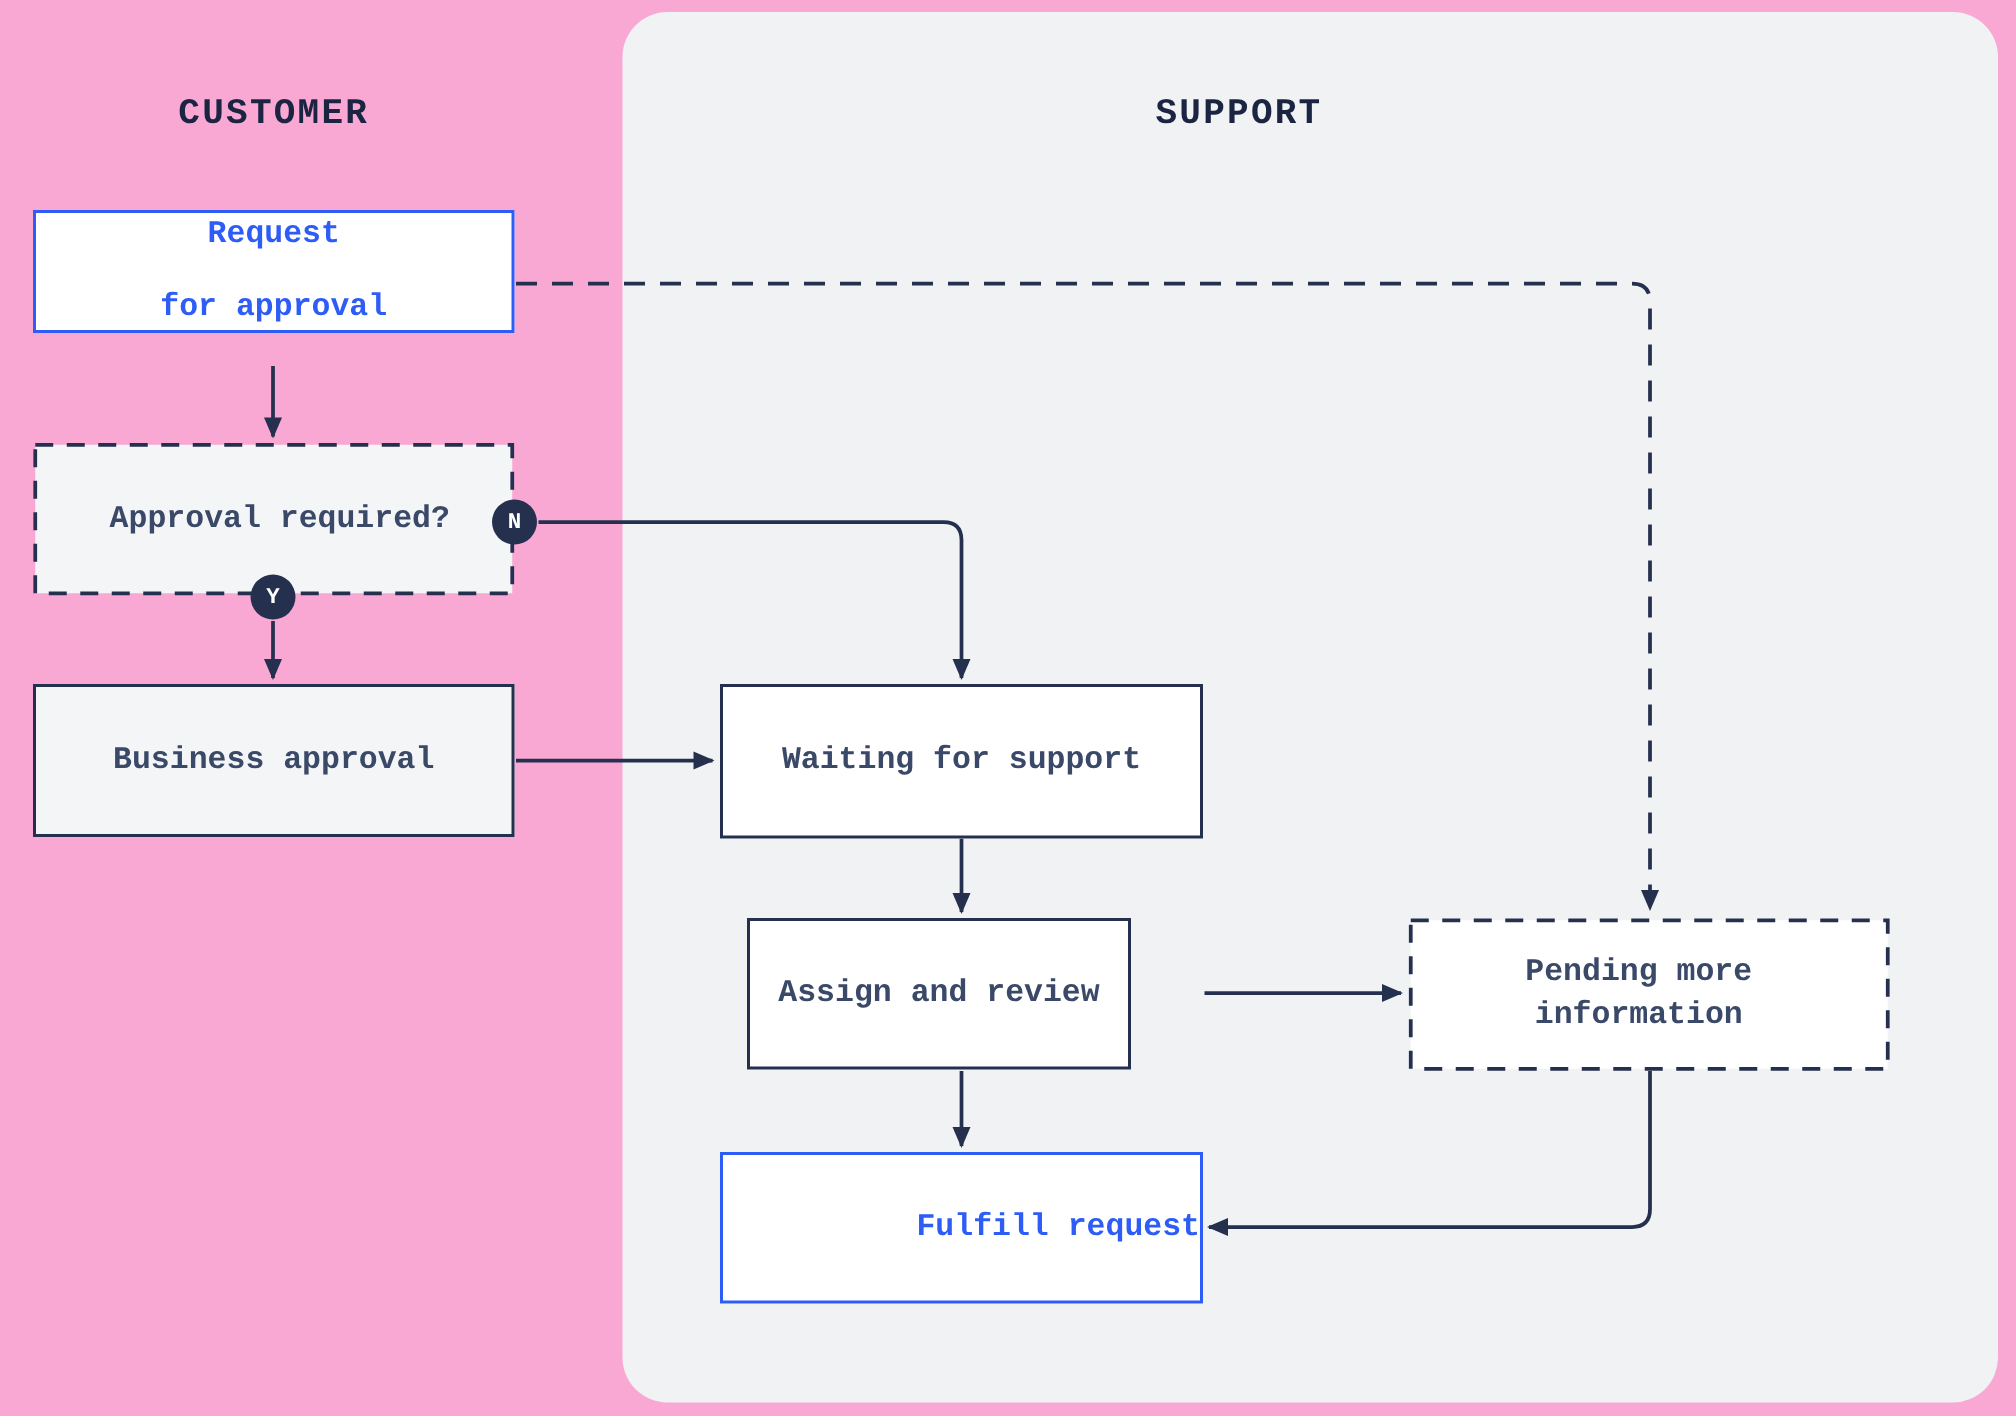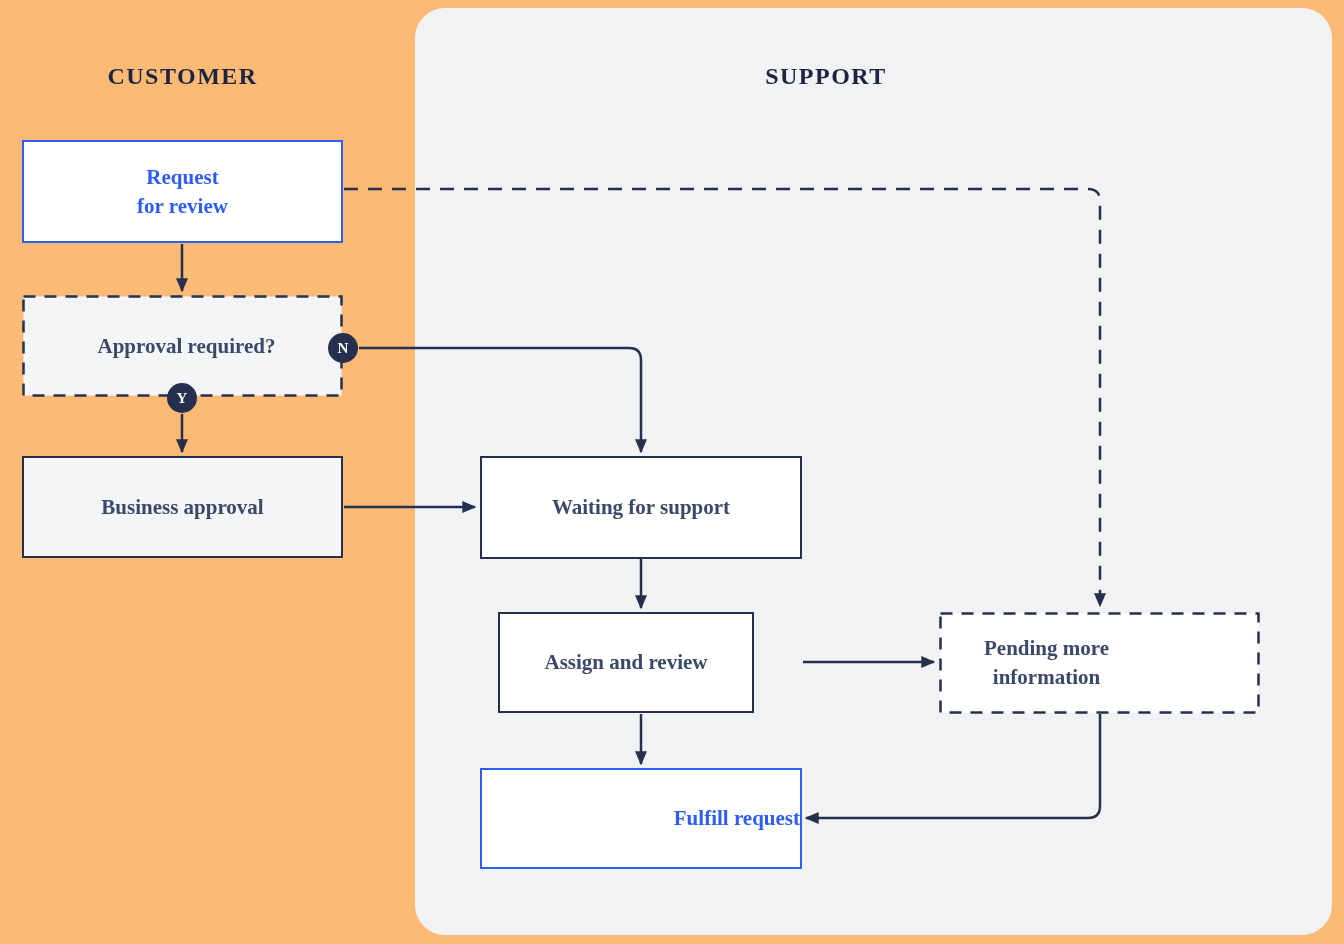--- a/index.html
+++ b/index.html
@@ -1,21 +1,21 @@
 <!DOCTYPE html>
 <html><head>
 <meta charset="utf-8">
 <style>
   html, body { margin: 0; padding: 0; background: #ffffff; }
   .canvas {
     position: relative;
     width: 1344px;
     height: 944px;
-    background: #fdba74;
-    font-family: Liberation Serif, serif;
+    background: #f9a8d4;
+    font-family: Liberation Mono, monospace;
     overflow: hidden;
   }
   .canvas svg.wires {
     position: absolute;
     inset: 0;
     width: 1344px;
     height: 944px;
   }
   .lane-title {
     position: absolute;
@@ -94,42 +94,42 @@
     <path d="M 1100 714 L 1100 806 Q 1100 818 1088 818 L 806 818" fill="none" stroke="#25304E" stroke-width="2.5" marker-end="url(#arrow)"></path>
 
     <rect x="23.5" y="296.5" width="318" height="99" fill="#F4F5F7" stroke="#25304E" stroke-width="2.5" stroke-dasharray="12 9"></rect>
 
     <rect x="940.5" y="613.5" width="318" height="99" fill="#FFFFFF" stroke="#25304E" stroke-width="2.5" stroke-dasharray="12 9"></rect>
   </svg>
 
   <div class="lane-title customer">CUSTOMER</div>
   <div class="lane-title support">SUPPORT</div>
 
-  <div class="node blue" style="left:22px; top:140px; width:321px; height:103px;">
+  <div class="node blue" style="left:22px; top:140px; width:321px; height:82px;justify-content:space-between;">
     <span>Request</span>
-    <span>for review</span>
+    <span>for approval</span>
   </div>
 
   <div class="node overlay" style="left:26px; top:295px; width:321px; height:102px;">
     <span>Approval required?</span>
   </div>
 
   <div class="node" style="left:480px; top:456px; width:322px; height:103px;">
     <span>Waiting for support</span>
   </div>
 
   <div class="node grayfill" style="left:22px; top:456px; width:321px; height:102px;">
     <span>Business approval</span>
   </div>
 
   <div class="node" style="left:480px; top:612px; width:256px; height:101px;margin-left:18px;">
     <span>Assign and review</span>
   </div>
 
-  <div class="node overlay" style="left:886px; top:612px; width:321px; height:101px;">
+  <div class="node overlay" style="left:932px; top:612px; width:321px; height:101px;">
     <span>Pending more</span>
     <span>information</span>
   </div>
 
   <div class="node blue" style="left:480px; top:768px; width:322px; height:101px;align-items:flex-end;">
     <span>Fulfill request</span>
   </div>
 
   <div class="badge" style="left:328px; top:333px;">N</div>
   <div class="badge" style="left:167px; top:383px;">Y</div>

